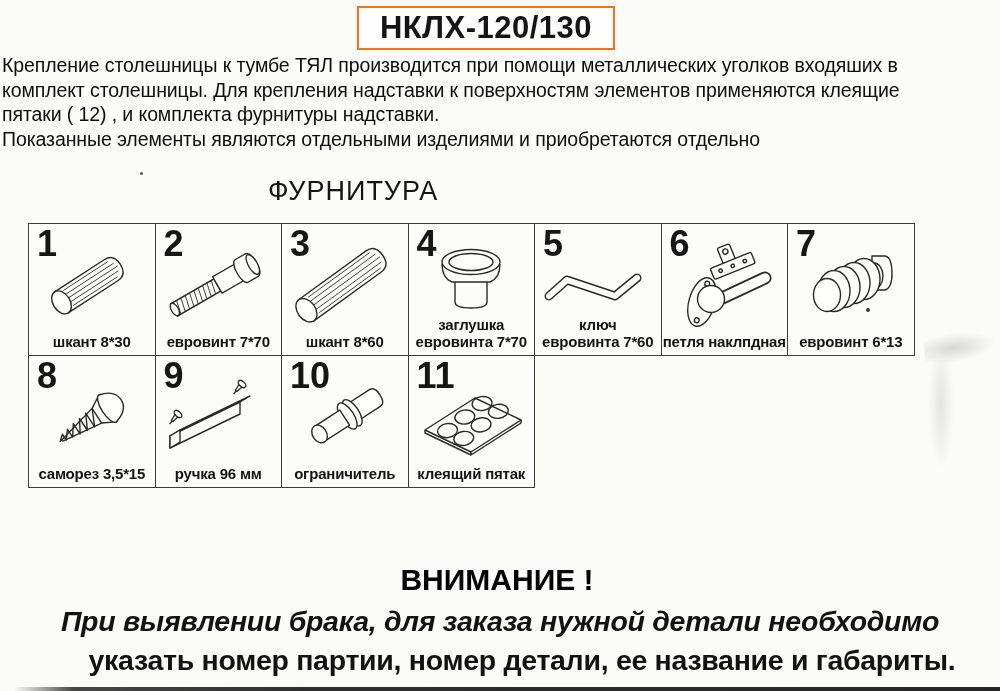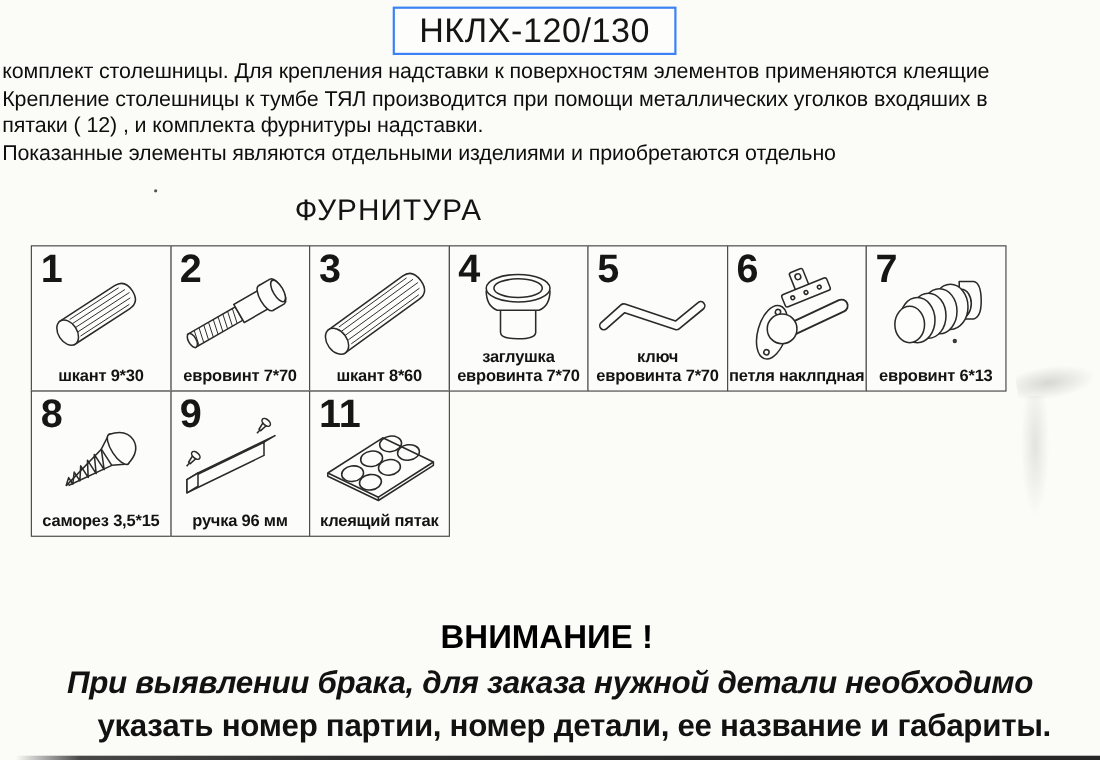--- a/index.html
+++ b/index.html
@@ -7,23 +7,23 @@
   body {
     position:relative;
     width:1000px; height:691px;
     background:#fbfbf8;
     overflow:hidden;
     font-family:"Liberation Sans", sans-serif;
     color:#111;
   }
   .title-box {
     position:absolute; left:357px; top:6px; width:258px; height:44px;
-    border:2px solid #3b82f6; background:#fdfdfb;
+    border:2px solid #f97316; background:#fdfdfb;
     display:flex; align-items:center; justify-content:center;
-    font-size:31px; font-weight:400; letter-spacing:.5px; color:#151515;
+    font-size:31px; font-weight:700; letter-spacing:.5px; color:#151515;
   }
   .intro {
     position:absolute; left:2px; top:53px; width:996px;
     font-size:19.5px; line-height:24.5px; letter-spacing:-0.1px; color:#0e0e0e;
   }
   .furniture-heading {
     position:absolute; left:268px; top:176px;
     font-size:27px; font-weight:400; letter-spacing:1px; color:#141414;
   }
   .table { position:absolute; left:28px; top:223px; }
@@ -81,43 +81,43 @@
   .speck-2 { position:absolute; left:140px; top:172px; width:3px; height:3px; border-radius:50%; background:#555; }
 </style>
 </head>
 <body>
 
 <div class="title-box">
   <span>НКЛХ-120/130</span>
 </div>
 
 <div class="intro">
+  <div>Крепление столешницы к тумбе ТЯЛ производится при помощи металлических уголков входяших в</div>
   <div>комплект столешницы. Для крепления надставки к поверхностям элементов применяются клеящие</div>
-  <div>Крепление столешницы к тумбе ТЯЛ производится при помощи металлических уголков входяших в</div>
   <div>пятаки  ( 12)  , и комплекта фурнитуры надставки.</div>
   <div>Показанные элементы являются отдельными изделиями и приобретаются отдельно</div>
 </div>
 
 <div class="furniture-heading">ФУРНИТУРА</div>
 
 <div class="table">
   <div class="row">
 
     <div class="cell">
       <div class="num">1</div>
       <div class="art">
         <svg viewBox="0 0 127 90">
           <g transform="translate(30,66) rotate(-33)">
             <path class="wink" d="M2,-12.5 L62,-12.5 Q73,-12.5 73,0 Q73,12.5 62,12.5 L2,12.5 Z"></path>
             <ellipse class="wink" cx="3" cy="0" rx="8.5" ry="12.5"></ellipse>
             <path class="thin" d="M11,-9 L64,-9 M11,-4.5 L68,-4.5 M11,0 L70,0 M11,4.5 L68,4.5 M11,9 L64,9"></path>
           </g>
         </svg>
       </div>
-      <div class="label">шкант 9*30</div>
+      <div class="label">шкант 8*30</div>
     </div>
 
     <div class="cell">
       <div class="num">2</div>
       <div class="art">
         <svg viewBox="0 0 127 90">
           <g transform="translate(18,72) rotate(-30)">
             <path class="wink" d="M0,-7 L50,-7 L50,7 L0,7 Z"></path>
             <ellipse class="wink" cx="1" cy="0" rx="3.5" ry="7"></ellipse>
             <path class="thin" d="M7,-7 L4,7 M12,-7 L9,7 M17,-7 L14,7 M22,-7 L19,7 M27,-7 L24,7 M32,-7 L29,7 M37,-7 L34,7 M42,-7 L39,7 M47,-7 L44,7"></path>
@@ -161,21 +161,21 @@
 
     <div class="cell">
       <div class="num">5</div>
       <div class="art">
         <svg viewBox="0 0 127 90">
           <path d="M14,58 L32,42 L80,58 L102,40" fill="none" stroke="#2a2a2a" stroke-width="9" stroke-linecap="round" stroke-linejoin="round"></path>
           <path d="M14,58 L32,42 L80,58 L102,40" fill="none" stroke="#fdfdfb" stroke-width="6" stroke-linecap="round" stroke-linejoin="round"></path>
         </svg>
       </div>
       <div class="label">ключ
-евровинта 7*70</div>
+евровинта 7*60</div>
     </div>
 
     <div class="cell">
       <div class="num">6</div>
       <div class="art">
         <svg viewBox="0 0 127 90">
           <g transform="rotate(-22 70 26)">
             <rect class="wink" x="62" y="6" width="13" height="18" rx="2"></rect>
             <circle class="ink" cx="68.5" cy="12" r="2.6"></circle>
             <rect class="wink" x="48" y="22" width="44" height="12" rx="2"></rect>
@@ -245,20 +245,35 @@
           </g>
           <g transform="translate(22,44) rotate(40)">
             <ellipse class="wink" cx="0" cy="0" rx="4.5" ry="2.6"></ellipse>
             <path class="ink" d="M-2,2 L-1,9 L1,9 L2,2 M0,9 L0,13"></path>
           </g>
         </svg>
       </div>
       <div class="label">ручка 96 мм</div>
     </div>
 
+    <div class="cell">
+      <div class="num">10</div>
+      <div class="art">
+        <svg viewBox="0 0 127 90">
+          <g transform="translate(56,52) rotate(-33)">
+            <path class="wink" d="M14,-10 L44,-10 Q50,-10 50,0 Q50,10 44,10 L14,10 Z"></path>
+            <ellipse class="wink" cx="17" cy="0" rx="6.5" ry="15"></ellipse>
+            <ellipse class="wink" cx="11" cy="0" rx="6.5" ry="15"></ellipse>
+            <path class="wink" d="M-22,-9 L8,-9 L8,9 L-22,9 Z"></path>
+            <ellipse class="wink" cx="-22" cy="0" rx="7" ry="9.5"></ellipse>
+          </g>
+        </svg>
+      </div>
+      <div class="label">ограничитель</div>
+    </div>
 
     <div class="cell">
       <div class="num">11</div>
       <div class="art">
         <svg viewBox="0 0 127 90">
           <polygon class="wink" points="16,60 66,28 112,50 62,82"></polygon>
           <path class="ink" d="M16,60 L16,63 L62,85 L112,53 L112,50 M62,82 L62,85"></path>
           <g transform="rotate(-8 64 55)">
             <ellipse class="ink" cx="38" cy="57" rx="10" ry="7"></ellipse>
             <ellipse class="ink" cx="57" cy="46" rx="10" ry="7"></ellipse>

